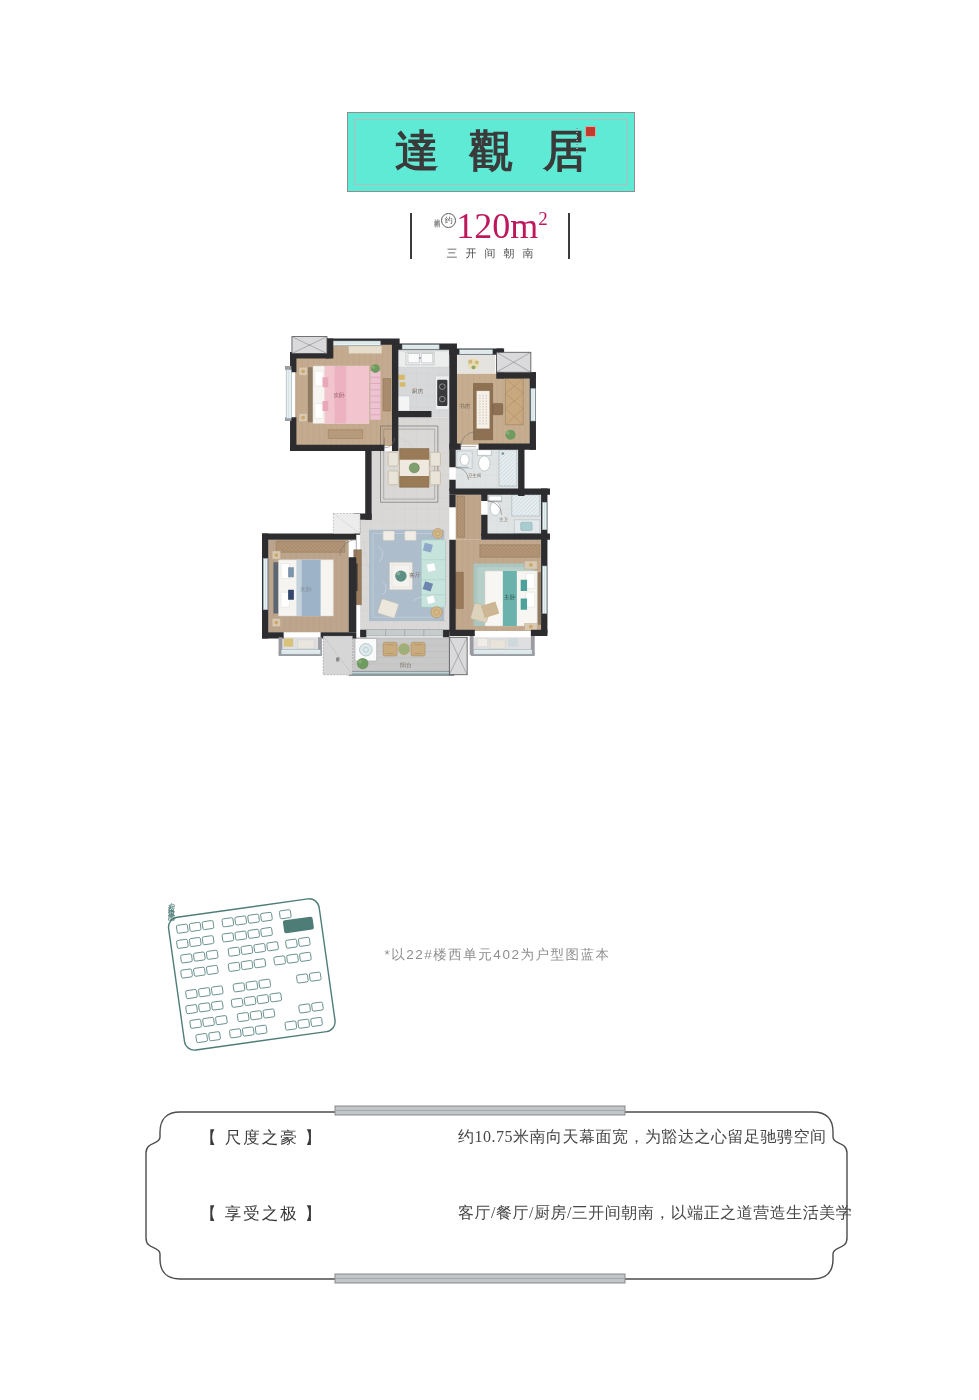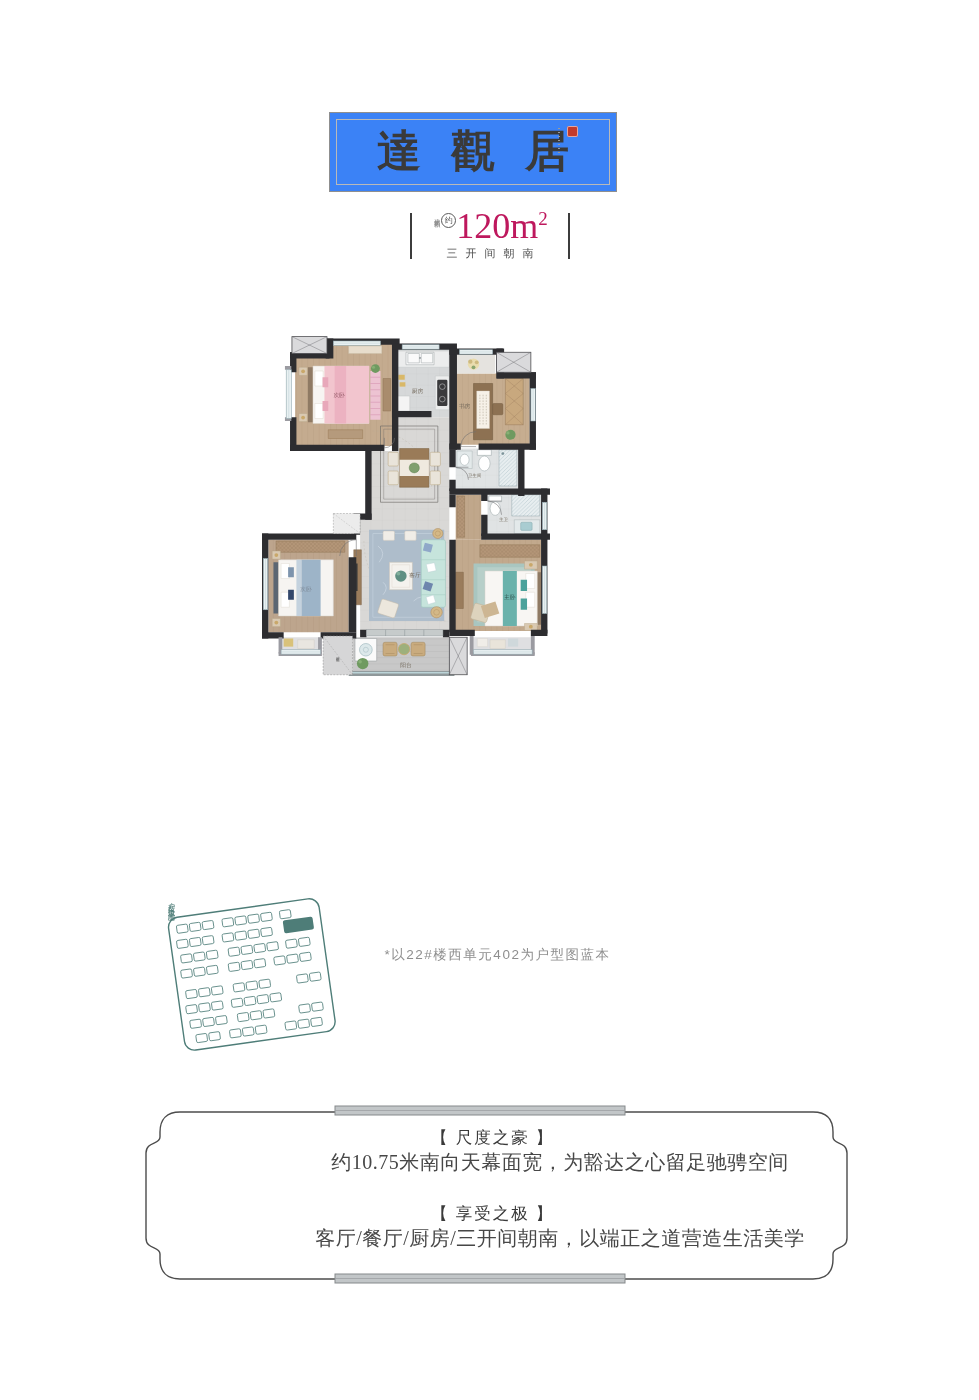--- a/index.html
+++ b/index.html
@@ -1,20 +1,20 @@
 <!DOCTYPE html>
 <html><head>
 <meta charset="utf-8">
 <style>
   html,body{margin:0;padding:0;background:#ffffff;}
   .page{position:relative;width:979px;height:1400px;background:#fff;overflow:hidden;
         font-family:"Liberation Sans",sans-serif;}
   
-  .title-box{position:absolute;left:329px;top:112px;width:286px;height:78px;
-             border:1.5px solid #8f8f8f;background:#3b82f6;}
+  .title-box{position:absolute;left:347px;top:112px;width:286px;height:78px;
+             border:1.5px solid #8f8f8f;background:#5eead4;}
   .title-inner{position:absolute;left:6px;top:6px;right:6px;bottom:6px;border:1px solid #b9b9b9;
                display:flex;align-items:center;justify-content:center;}
   .title-text{font-family:"Liberation Serif",serif;font-size:44px;font-weight:600;color:#3a3a3a;
               letter-spacing:30px;text-indent:30px;line-height:1;}
   .title-marks{position:absolute;left:228px;top:15px;width:2px;height:28px;
                background:repeating-linear-gradient(#9a9a9a 0 1px,transparent 1px 4px);}
   .title-seal{position:absolute;left:237px;top:13px;width:11px;height:11px;border-radius:2px;
               box-shadow:inset 0 0 0 1px rgba(255,255,255,.55);}
   
   .area-wrap{position:absolute;left:402px;top:208px;width:176px;height:56px;}
@@ -29,24 +29,24 @@
               letter-spacing:8px;text-indent:8px;font-family:"Liberation Serif",serif;}
   
   .footnote{position:absolute;left:16px;right:0;top:946px;text-align:center;font-size:13.5px;color:#8e8e8e;
             letter-spacing:1.5px;}
   
   .siteplan{position:absolute;left:148px;top:890px;width:200px;height:172px;}
   .siteplan-caption{position:absolute;left:166px;top:897px;writing-mode:vertical-rl;
                     font-size:7px;letter-spacing:2px;}
   
   .features-svg{position:absolute;left:130px;top:1090px;}
-  .feature-row{position:absolute;left:212px;width:620px;height:24px;display:flex;align-items:center;
-               font-family:"Liberation Serif",serif;flex-direction:column;}
+  .feature-row{position:absolute;left:200px;width:620px;height:24px;display:flex;align-items:flex-start;
+               font-family:"Liberation Serif",serif;}
   .feature-tag{width:182px;font-size:16.5px;color:#3a3a3a;letter-spacing:2px;flex:none;}
-  .feature-desc{margin-left:76px;font-size:20px;color:#474747;letter-spacing:0.5px;white-space:nowrap;font-family:Liberation Serif, serif;}
+  .feature-desc{margin-left:76px;font-size:16px;color:#474747;letter-spacing:0.5px;white-space:nowrap;font-family:Liberation Serif, serif;}
   .plan-svg{position:absolute;left:262px;top:336px;}
 </style>
 </head>
 <body>
 
 <div class="page">
 
   <div class="title-box">
     <div class="title-inner">
       <div class="title-text">達觀居</div>

